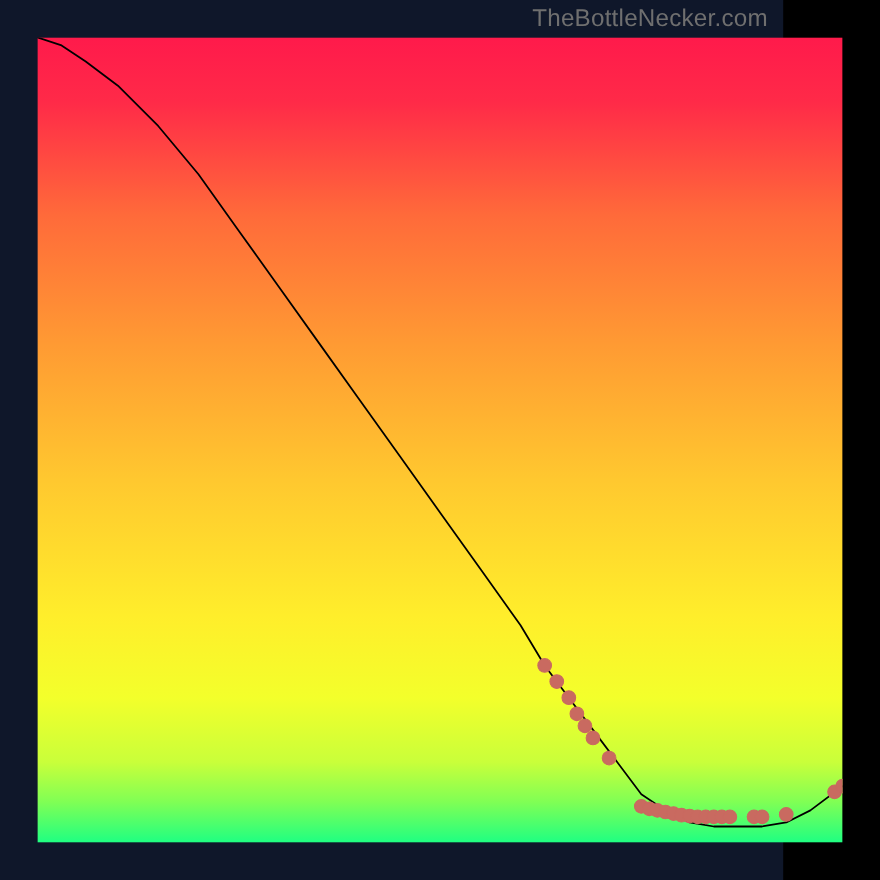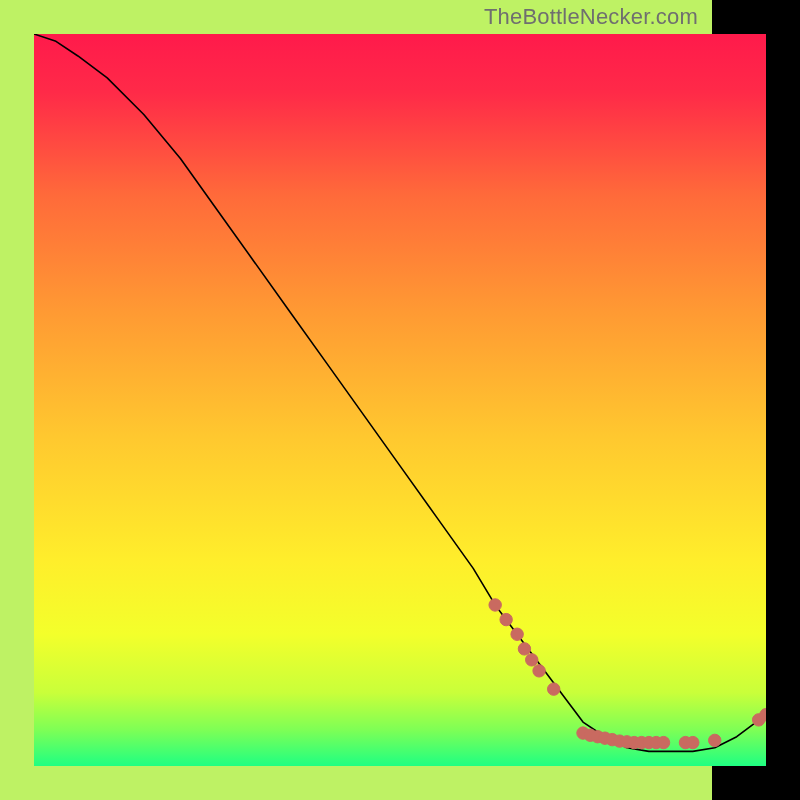--- a/index.html
+++ b/index.html
@@ -8,21 +8,21 @@
     width: 800px;
     height: 800px;
     background: #000;
     overflow: hidden;
     font-family: Arial, Helvetica, sans-serif;
   }
   .stage {
     position: relative;
     width: 712px;
     height: 800px;
-    background: #bef264;
+    background: #0f172a;
   }
   .watermark {
     position: absolute;
     top: 4px;
     right: 14px;
     color: #6f6f6f;
     font-size: 22px;
     font-weight: 400;
     letter-spacing: 0.2px;
     user-select: none;

